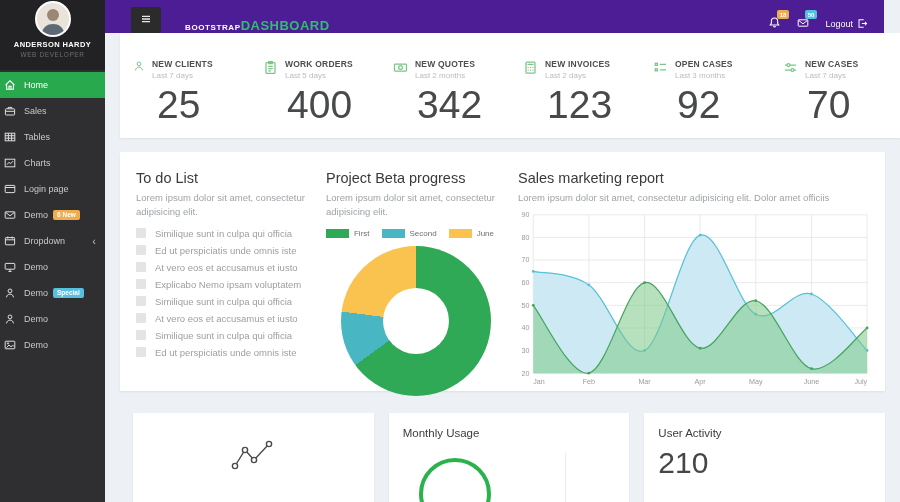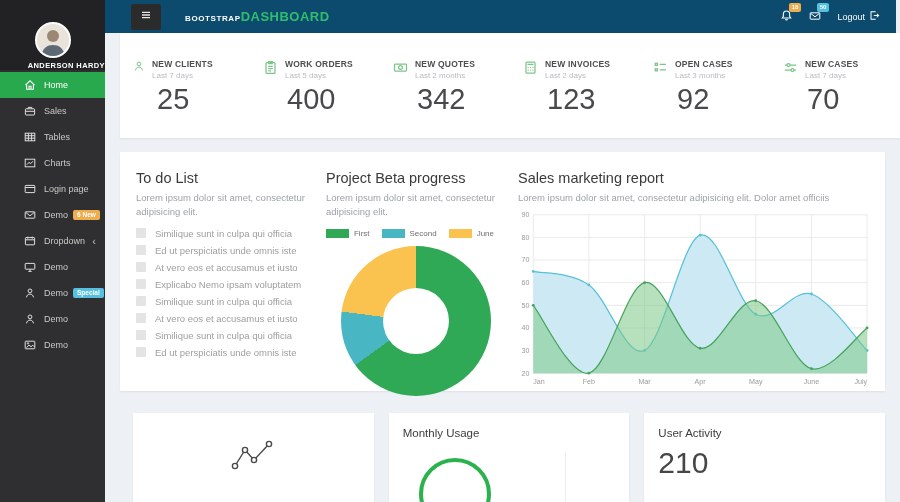--- a/index.html
+++ b/index.html
@@ -1,56 +1,56 @@
 <!DOCTYPE html>
 <html><head>
 <meta charset="utf-8">
 <style>
   *{box-sizing:border-box;margin:0;padding:0}
   html,body{width:900px;height:502px}
   body{overflow:hidden;background:#edf1f5;font-family:"Liberation Sans",sans-serif;position:relative}
 
   
-  .navbar{position:absolute;left:105px;right:4px;top:0;height:33px;background:#0c4a6e;display:flex;align-items:center;z-index:6}
+  .navbar{position:absolute;left:105px;right:16px;top:0;height:33px;background:#4c1d95;display:flex;align-items:flex-end;z-index:6}
   .hamburger{width:30px;height:26px;margin-left:26px;background:#2b2b2b;border:none;border-radius:2px;color:#e8e8e8;display:flex;align-items:center;justify-content:center;cursor:pointer}
   .brand{margin-left:24px;display:flex;align-items:baseline;cursor:pointer}
   .brand-small{font-size:8px;font-weight:bold;color:#fff;letter-spacing:.6px}
   .brand-big{font-size:13px;font-weight:bold;color:#2fbe6e;letter-spacing:.5px}
   .nav-right{margin-left:auto;display:flex;align-items:center;gap:16px;padding-right:16px}
   .nav-icon{position:relative;color:#fff;display:flex;cursor:pointer}
   .nav-badge{position:absolute;top:-5px;right:-8px;color:#fff;font-size:6px;font-weight:bold;padding:1.5px 3px;border-radius:2px;line-height:1}
   .badge-orange{background:#efad4d}
   .badge-blue{background:#56c0e0}
   .logout{display:flex;align-items:center;gap:4px;color:#fff;font-size:9px;cursor:pointer}
 
   
   .sidebar{position:absolute;left:0;top:0;width:105px;height:502px;background:#2f2f31;z-index:7}
-  .profile{background:#222224;height:70px;text-align:right;padding-top:22px}
+  .profile{background:#222224;height:70px;text-align:center;padding-top:1px}
   .avatar{width:36px;height:36px;border-radius:50%;margin:0 auto;background:#e9e3da;border:2px solid #fdfdfd;overflow:hidden}
   .profile-name{margin-top:3px;color:#fff;font-size:7.5px;font-weight:bold;letter-spacing:.4px}
   .profile-role{margin-top:2px;color:#6d6d6d;font-size:6.5px;letter-spacing:.6px}
   .menu{margin-top:2px}
-  .menu-item{position:relative;height:26px;display:flex;align-items:center;padding-left:24px;color:#c9c9c9;font-size:9px;cursor:pointer}
+  .menu-item{position:relative;height:26px;display:flex;align-items:center;padding-left:4px;color:#c9c9c9;font-size:9px;cursor:pointer}
   .menu-item .mi{display:flex;margin-right:8px;color:#dedede}
   .menu-item.active{background:#29a94e;color:#fff}
   .menu-item.active .mi{color:#fff}
   .mi-badge{margin-left:5px;color:#fff;font-size:6.5px;font-weight:bold;padding:1.5px 4px;border-radius:2px;line-height:1}
   .mi-chevron{position:absolute;right:9px;color:#bfbfbf;font-size:11px;line-height:1}
 
   
   .content{position:absolute;left:105px;top:33px;right:0;bottom:0}
   .card{background:#fff;box-shadow:0 1px 2px rgba(0,0,0,.07)}
 
   .stats{margin-left:15px;height:105px;display:flex;padding-top:26px}
   .stat{flex:1;padding-left:13px}
   .stat-top{display:flex;align-items:flex-start}
   .stat-icon{color:#7cc589;margin-right:7px;margin-top:1px;display:flex}
   .stat-label{font-size:8.5px;font-weight:bold;color:#4c4e50;letter-spacing:.2px}
   .stat-period{font-size:8px;color:#b9bcbe;margin-top:2px}
-  .stat-value{margin-left:24px;margin-top:3px;font-size:29px;font-weight:300;color:#47494b}
+  .stat-value{margin-left:24px;margin-top:3px;font-size:39px;font-weight:300;color:#47494b}
 
   .main-card{margin:14px 15px 0 15px;height:239px;display:flex;padding:18px 16px;gap:12px}
   .col-title{font-size:14.5px;font-weight:500;color:#3a3a3a}
   .col-sub{margin-top:5px;font-size:9.5px;line-height:1.45;color:#9ea3a8}
   .col-todo{width:178px}
   .todo-list{margin-top:9px}
   .todo-item{display:flex;height:17px;cursor:pointer}
   .todo-check{width:10px;height:10px;background:#e4e4e4;border-radius:1px;flex:none;cursor:pointer}
   .todo-text{margin-left:9px;font-size:9.5px;color:#9e9e9e;white-space:nowrap}
 

